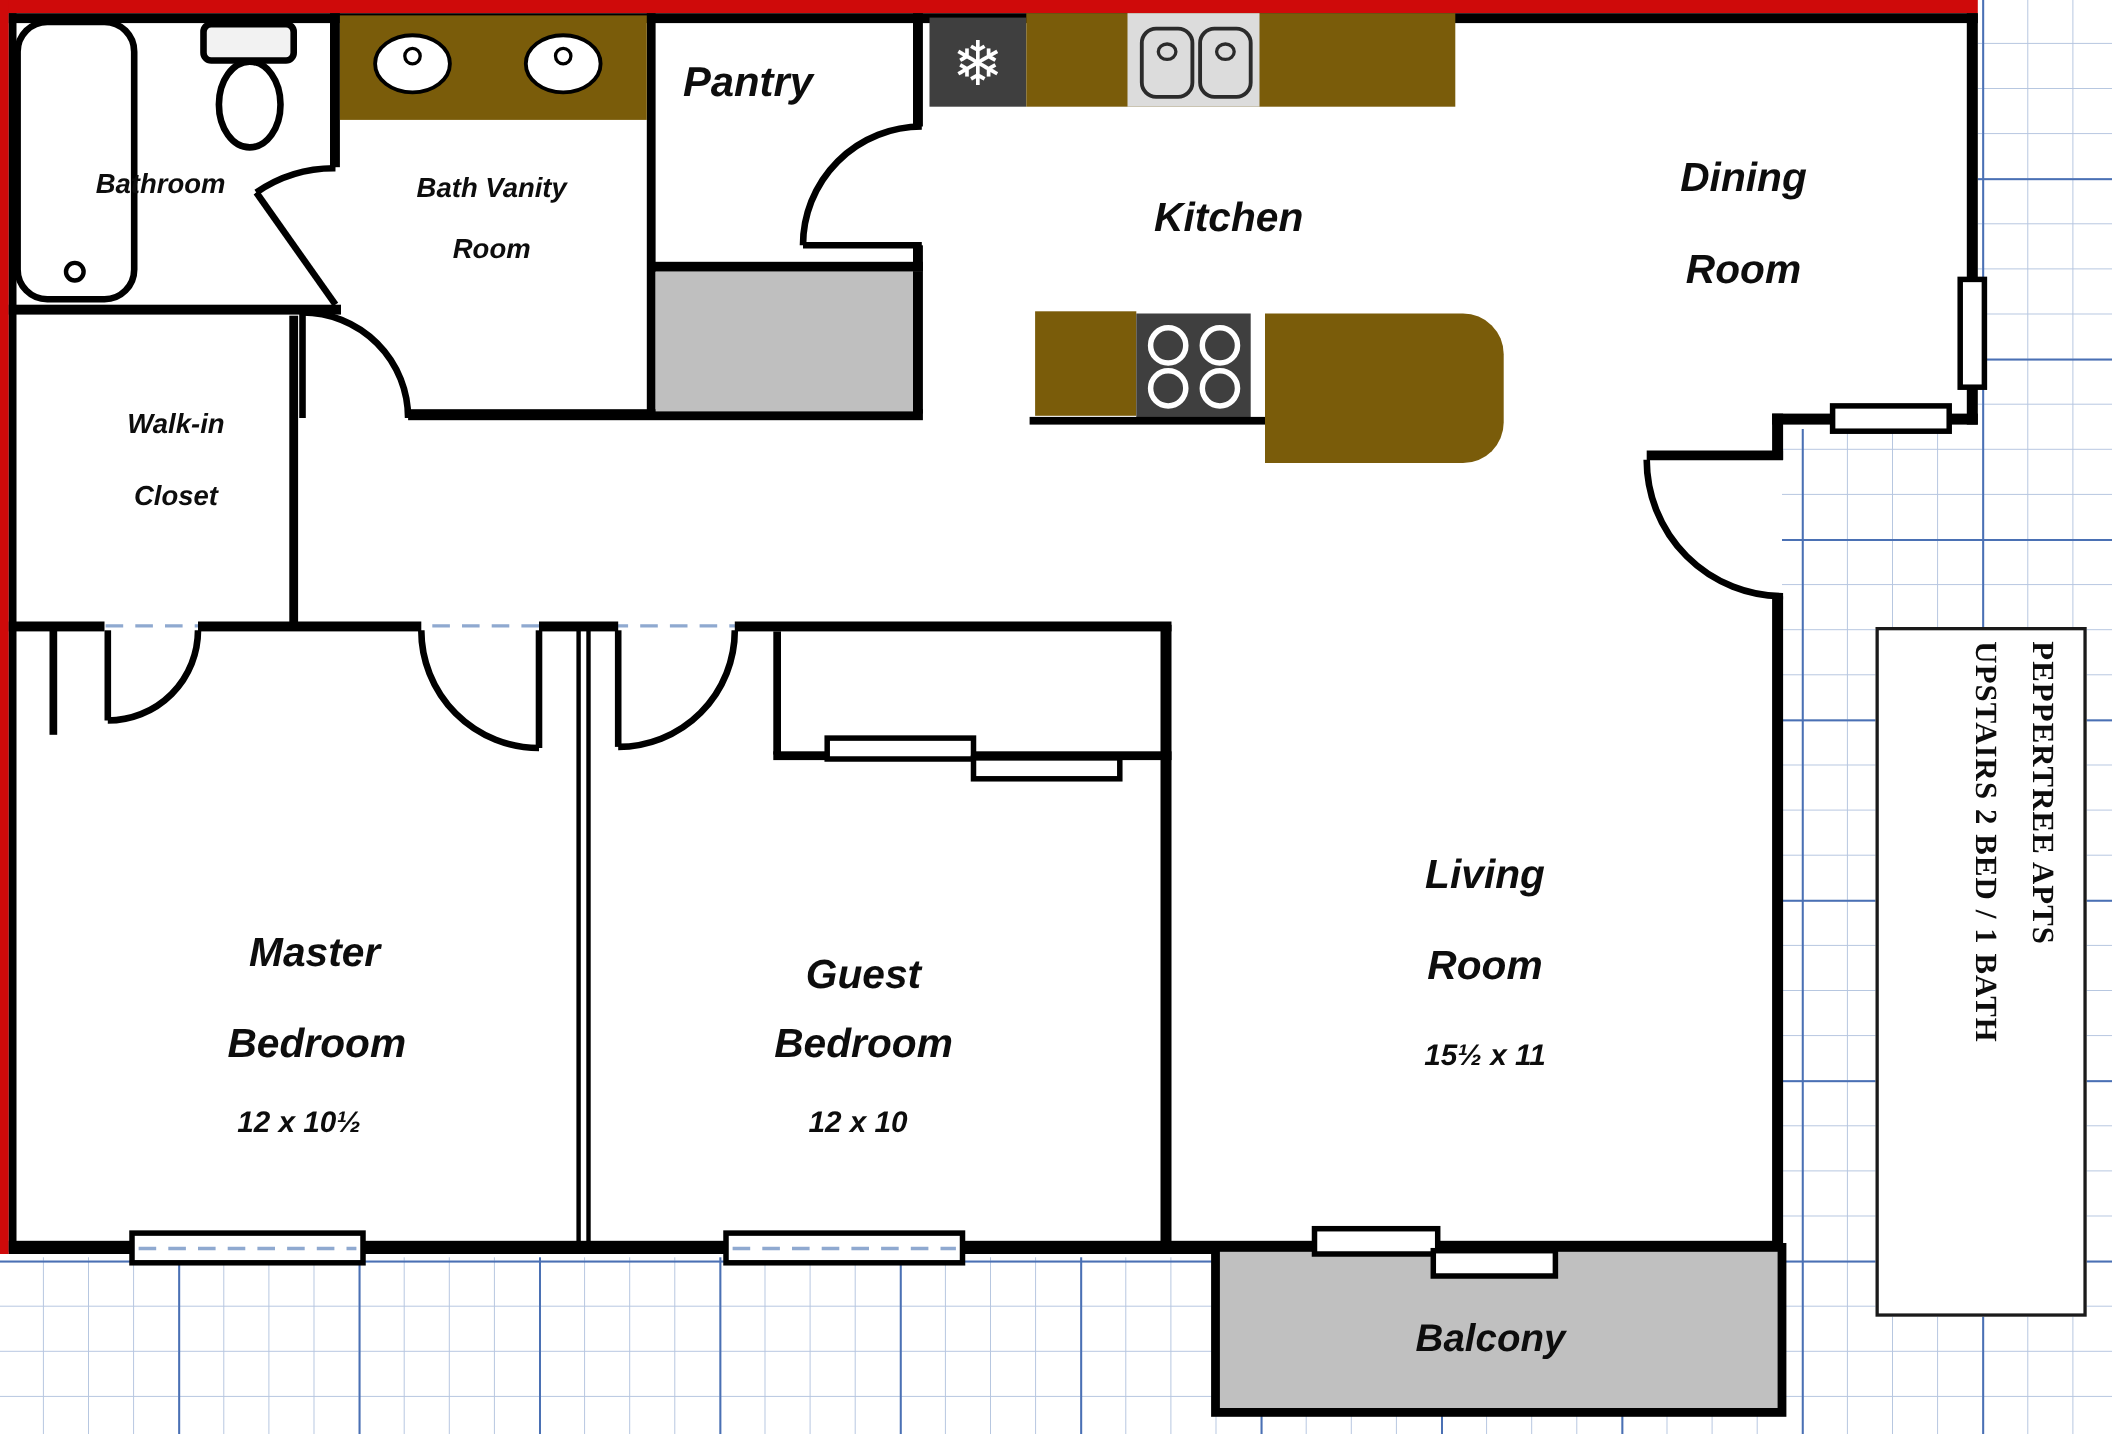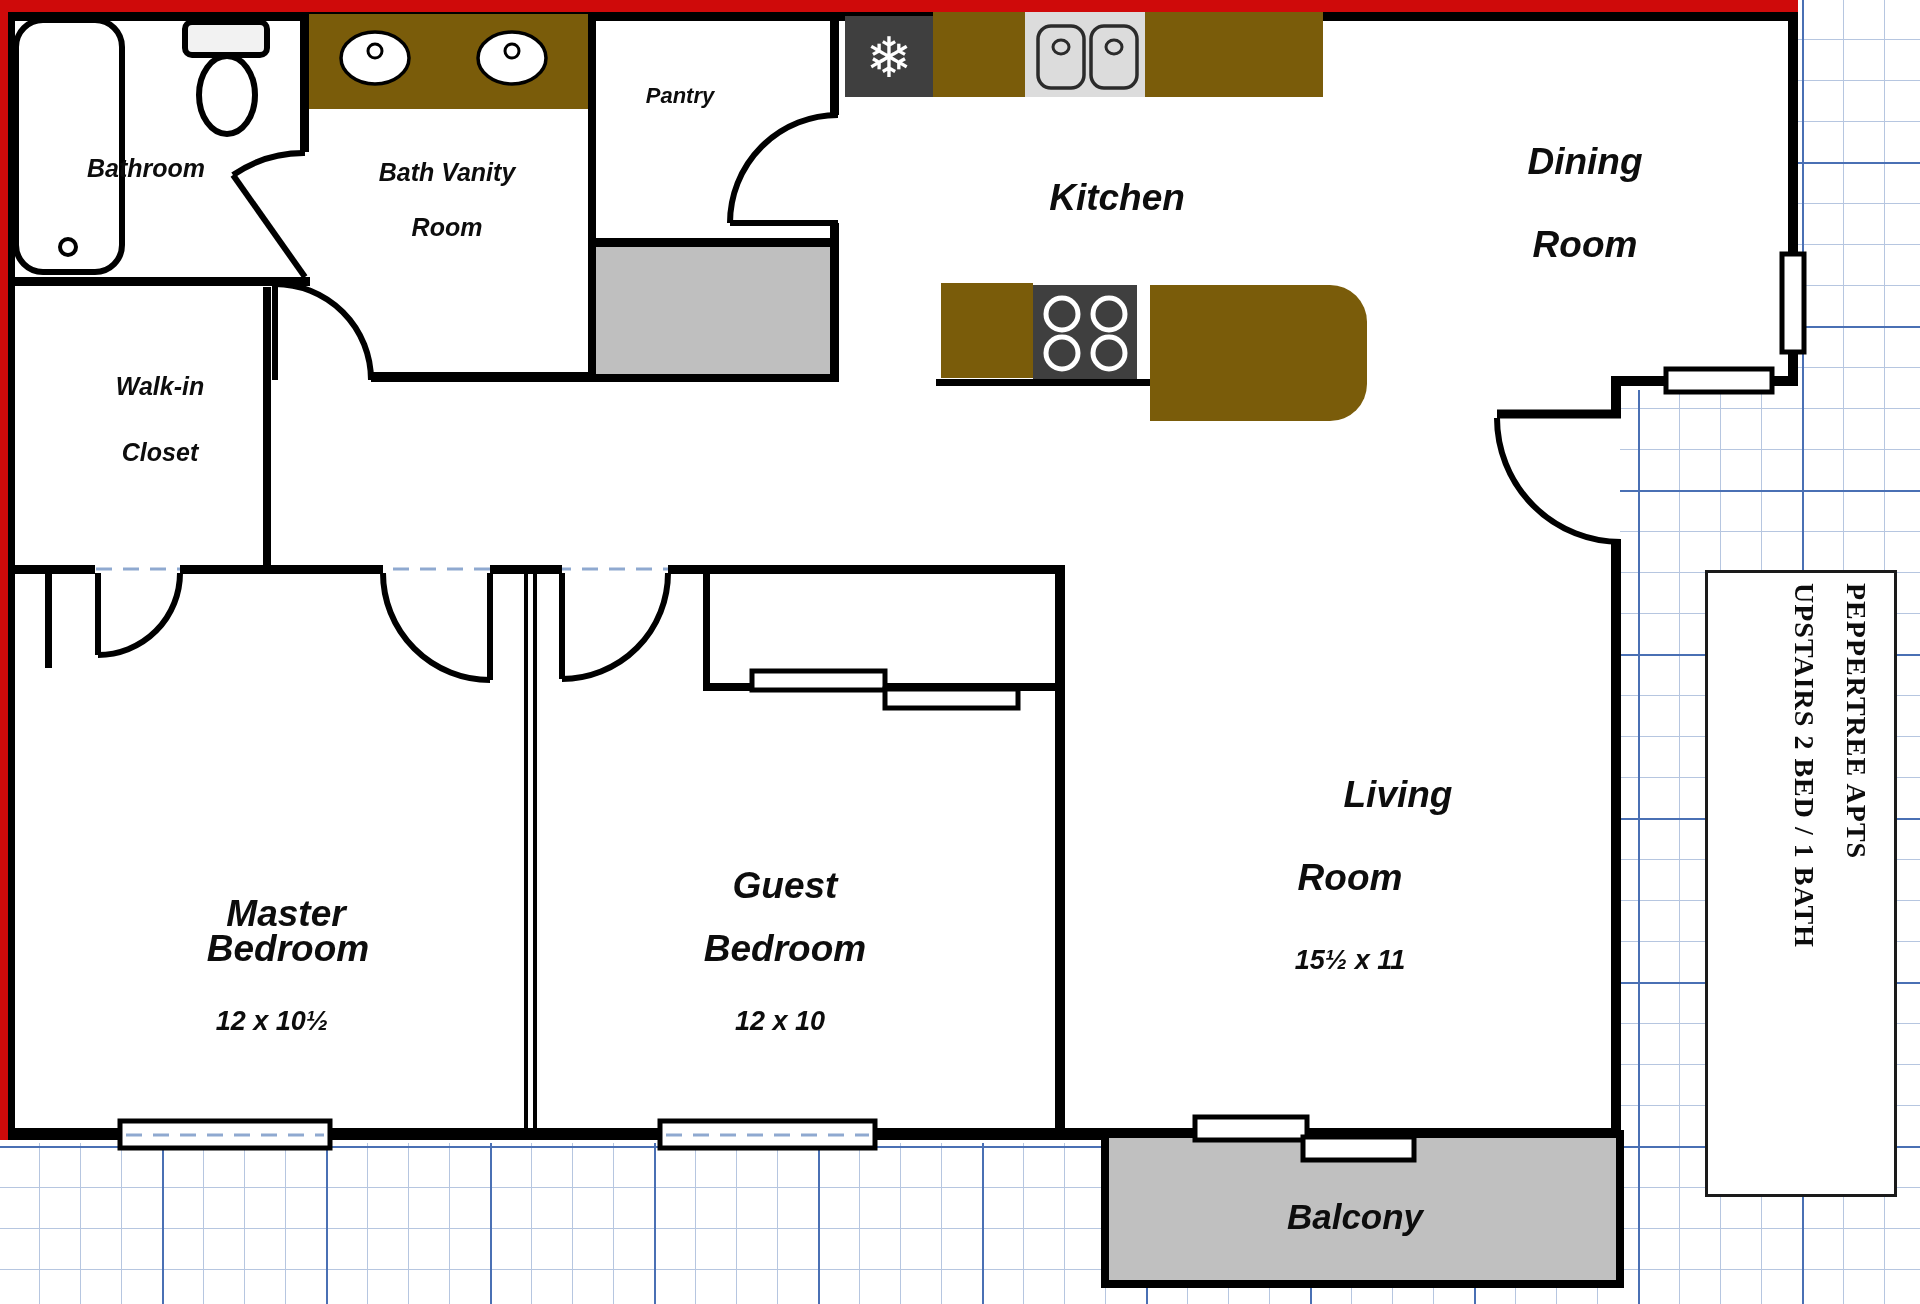--- a/index.html
+++ b/index.html
@@ -174,33 +174,33 @@
       <circle cx="1062" cy="353" r="16"></circle>
       <circle cx="1109" cy="353" r="16"></circle>
     </g>
     <rect x="936" y="379" width="216" height="7" fill="#000000"></rect>
     <path d="M1150,285 L1330,285 A37,37 0 0 1 1367,322 L1367,384 A37,37 0 0 1 1330,421 L1150,421 Z" fill="#7a5c0a"></path>
   </svg>
 
   <div class="lbl med" style="left:146px;top:168px;">Bathroom</div>
   <div class="lbl med" style="left:447px;top:172px;">Bath Vanity</div>
   <div class="lbl med" style="left:447px;top:227px;">Room</div>
-  <div class="lbl med" style="left:680px;top:96px;font-size:22px;">Pantry</div>
+  <div class="lbl med" style="left:680px;top:76px;font-size:38px;">Pantry</div>
   <div class="lbl big" style="left:1117px;top:198px;font-style:italic;">Kitchen</div>
   <div class="lbl big" style="left:1585px;top:162px;font-style:italic;">Dining</div>
   <div class="lbl big" style="left:1585px;top:245px;">Room</div>
   <div class="lbl med" style="left:160px;top:386px;text-align:center;">Walk-in</div>
   <div class="lbl med" style="left:160px;top:452px;">Closet</div>
-  <div class="lbl big" style="left:286px;top:914px;text-align:right;">Master</div>
+  <div class="lbl big" style="left:286px;top:866px;text-align:right;">Master</div>
   <div class="lbl big" style="left:288px;top:949px;">Bedroom</div>
   <div class="lbl dim" style="left:272px;top:1021px;">12 x 10½</div>
   <div class="lbl big" style="left:785px;top:886px;text-align:right;">Guest</div>
   <div class="lbl big" style="left:785px;top:949px;">Bedroom</div>
   <div class="lbl dim" style="left:780px;top:1021px;">12 x 10</div>
-  <div class="lbl big" style="left:1350px;top:795px;margin-left:48px;">Living</div>
+  <div class="lbl big" style="left:1350px;top:795px;">Living</div>
   <div class="lbl big" style="left:1350px;top:878px;">Room</div>
   <div class="lbl dim" style="left:1350px;top:960px;">15½ x 11</div>
   <div class="lbl big" style="left:1355px;top:1217px;font-size:35px;">Balcony</div>
 
   <div class="sidebar">
     <div class="side-line">PEPPERTREE APTS</div>
     <div class="side-line">UPSTAIRS 2 BED / 1 BATH</div>
   </div>
 
 </div>

